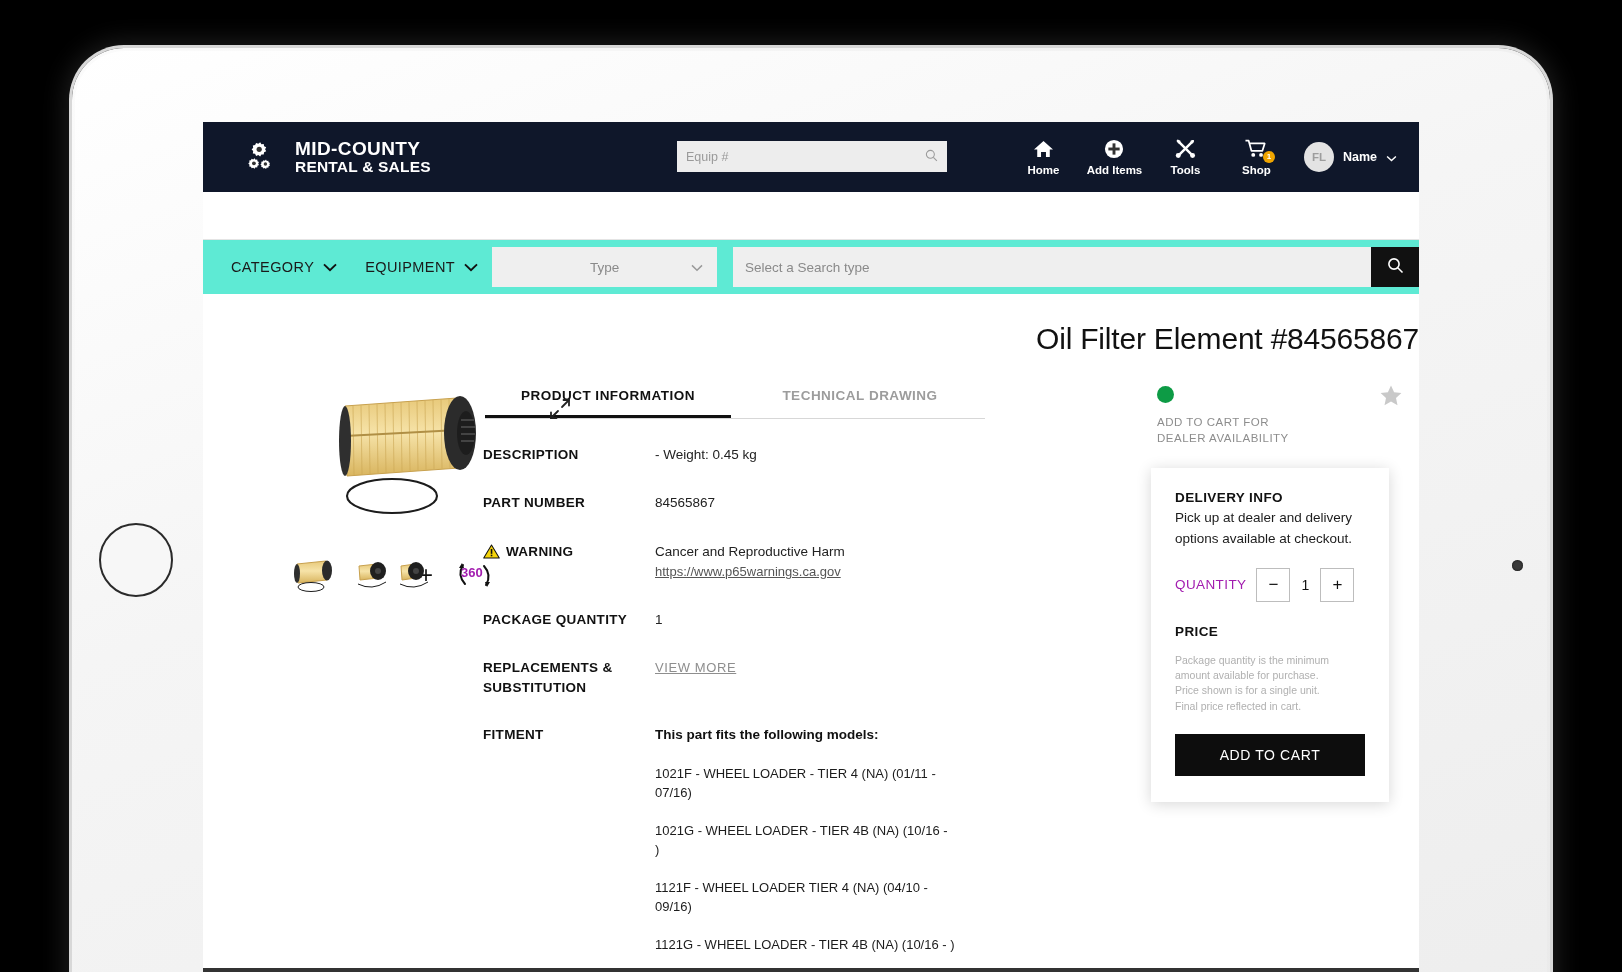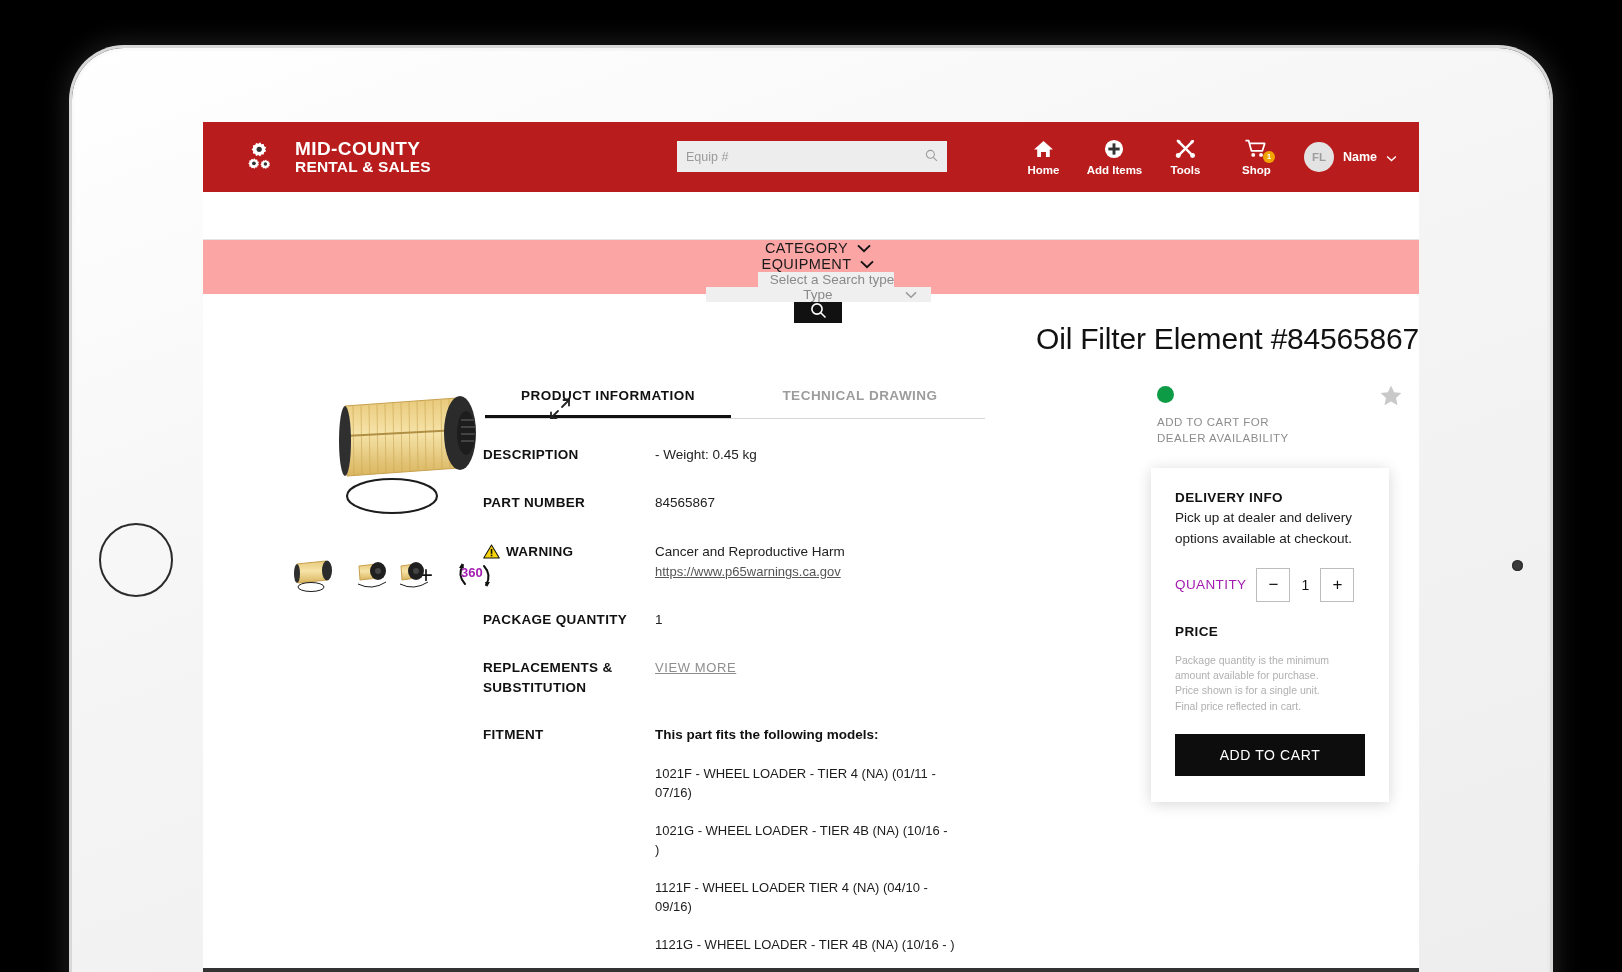--- a/index.html
+++ b/index.html
@@ -46,21 +46,21 @@
     position: absolute;
     left: 131px; top: 74px;
     width: 1216px; height: 880px;
     background: #ffffff;
     overflow: hidden;
   }
 
   
   #topnav {
     height: 70px;
-    background: #b91c1c;
+    background: #0f172a;
     display: flex;
     align-items: center;
     padding: 0 22px 0 44px;
     position: relative;
   }
   .brand { display: flex; align-items: center; gap: 14px; }
   .brand-gears { width: 34px; height: 34px; position: relative; }
   .brand-text { color: #fff; line-height: 1.06; }
   .brand-line1 { font-size: 19px; font-weight: 700; letter-spacing: .4px; }
   .brand-line2 { font-size: 15.5px; font-weight: 700; letter-spacing: .2px; }
@@ -108,22 +108,21 @@
   #user-name { color: #fff; font-size: 12.5px; font-weight: 700; }
 
   
   #gap-strip { height: 48px; background: #fff; border-bottom: 1px solid #e4e4e4; }
 
   
   #filterbar {
     height: 54px;
     display: flex; align-items: center;
     padding-left: 14px;
-    background: #fca5a5;
-    flex-direction: column;
+    background: #5eead4;
   }
   .dropdown-btn {
     display: flex; align-items: center; gap: 9px;
     font-size: 14.5px; color: #1a1a1a; letter-spacing: .4px;
     padding: 0 14px; cursor: pointer;
   }
   #search-type {
     margin-left: 16px;
     flex: 1; height: 40px;
     background: #efefef;
@@ -353,30 +352,30 @@
         </span>
       </div>
       <div class="dropdown-btn">
         <span>EQUIPMENT</span>
         <span>
           <svg width="14" height="9" viewBox="0 0 14 9">
               <path d="M1 1.4 L7 7.2 L13 1.4" fill="none" stroke="#111" stroke-width="1.9"></path>
             </svg>
         </span>
       </div>
-      <div id="search-type">
-        <span>Select a Search type</span>
-      </div>
       <div id="type-select">
         <span>Type</span>
         <span class="chev">
           <svg width="12" height="8" viewBox="0 0 12 8">
               <path d="M1 1.4 L6 6.2 L11 1.4" fill="none" stroke="#9a9a9a" stroke-width="1.5"></path>
             </svg>
         </span>
+      </div>
+      <div id="search-type">
+        <span>Select a Search type</span>
       </div>
       <div id="search-go">
         <span>
           <svg width="17" height="17" viewBox="0 0 18 18">
             <circle cx="7.4" cy="7.4" r="5.4" fill="none" stroke="#fff" stroke-width="1.7"></circle>
             <line x1="11.4" y1="11.4" x2="16.4" y2="16.4" stroke="#fff" stroke-width="1.7"></line>
           </svg>
         </span>
       </div>
     </div>

